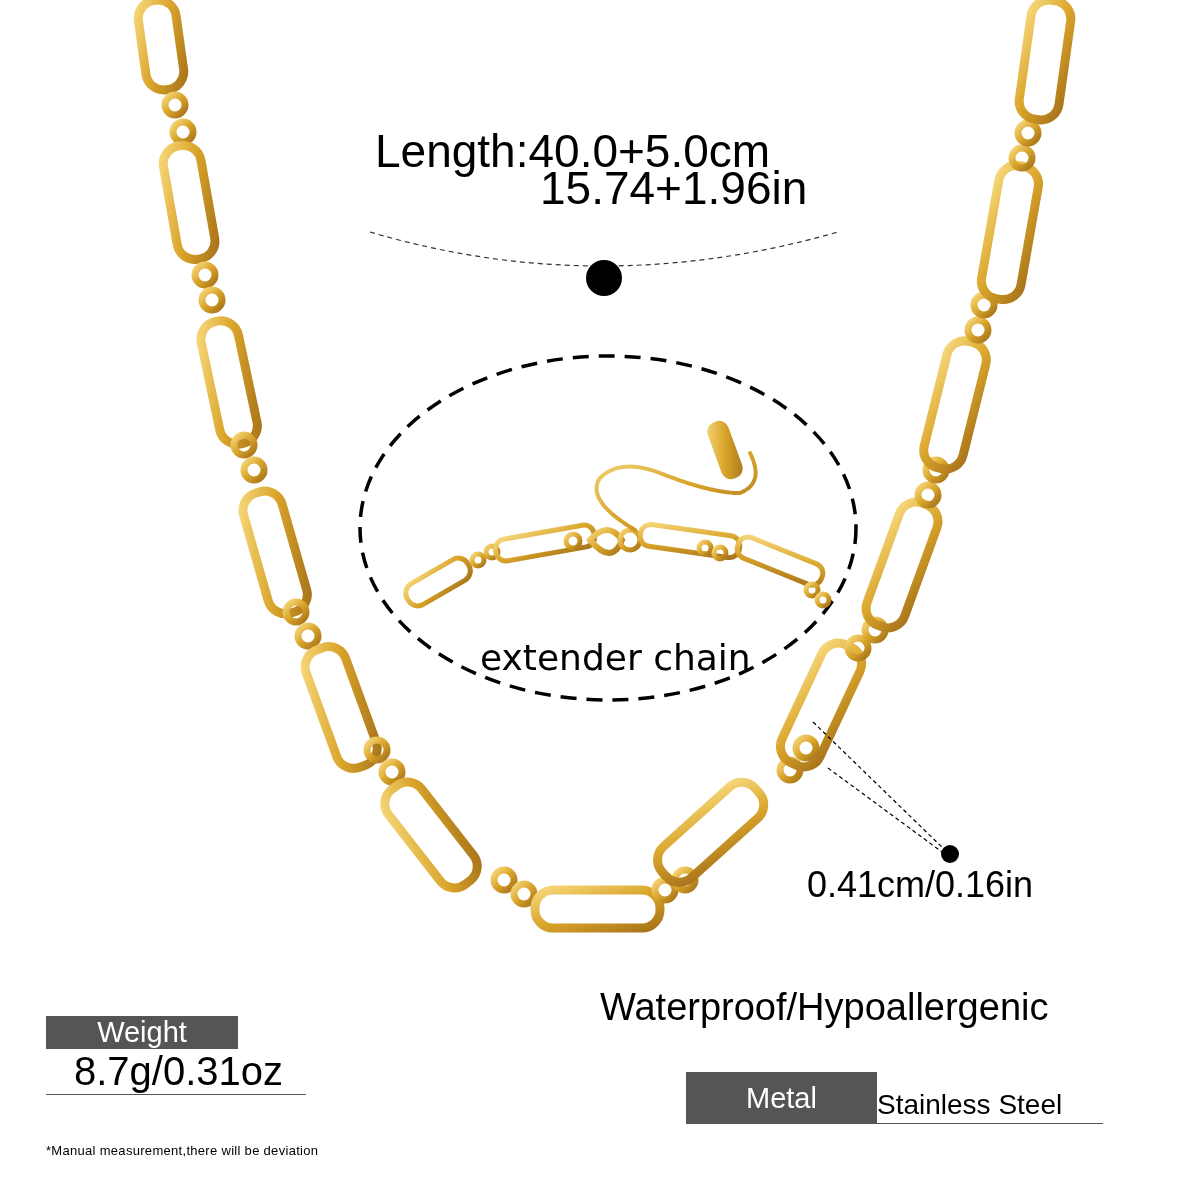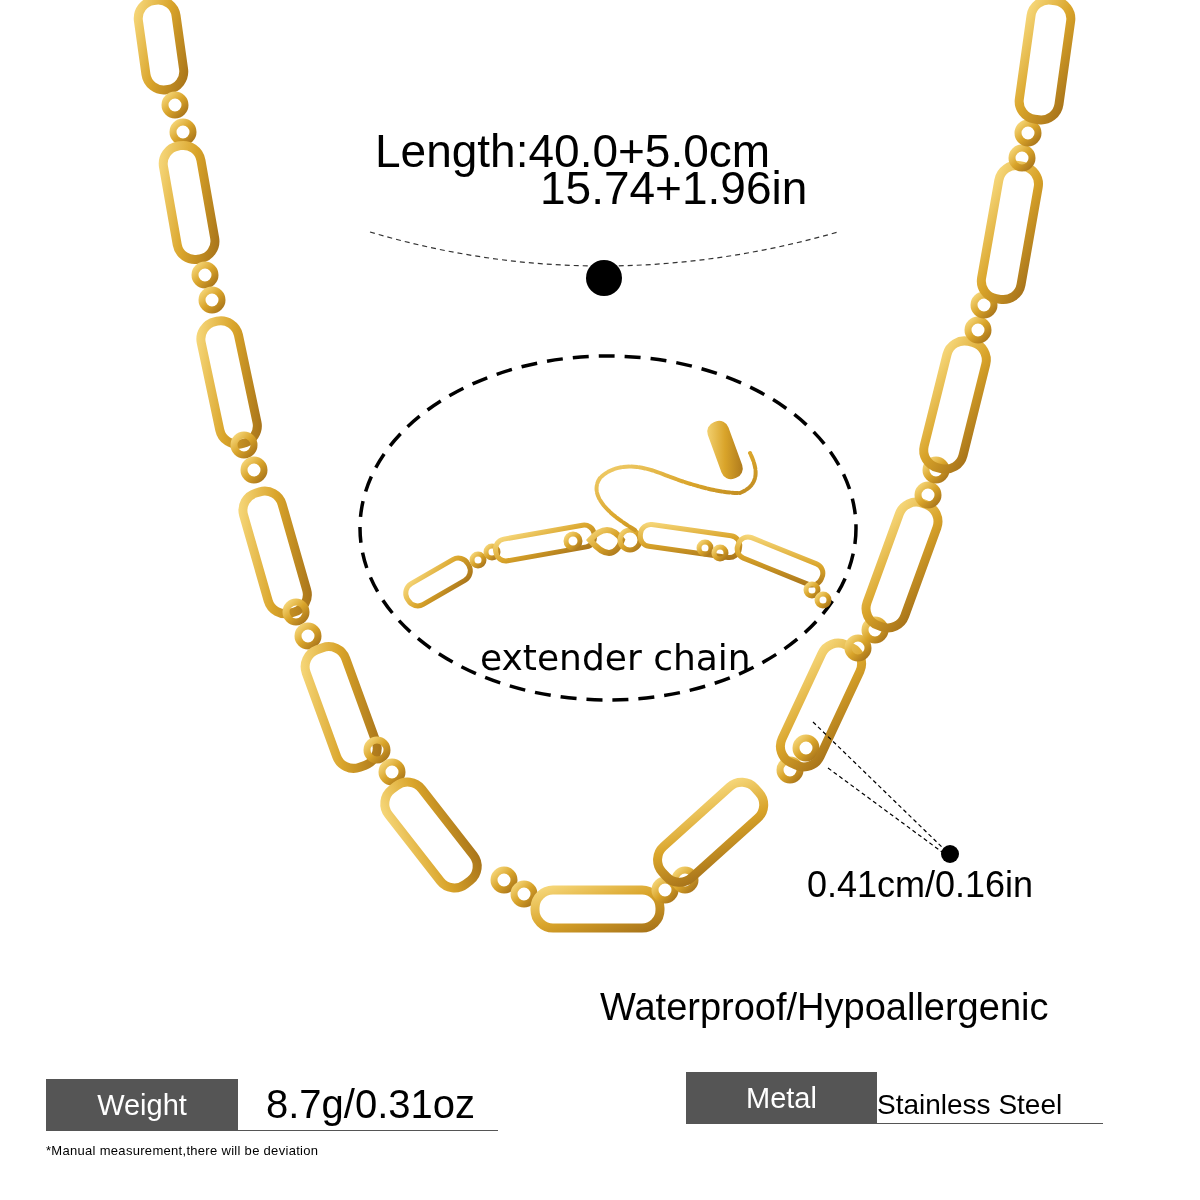--- a/index.html
+++ b/index.html
@@ -7,21 +7,21 @@
   .abs { position:absolute; }
   svg.layer { position:absolute; left:0; top:0; width:1200px; height:1200px; }
   .t-length { left:375px; top:106px; font-size:46px; line-height:52px; white-space:nowrap;margin-top:19px; }
   .t-length2 { left:540px; top:162px; font-size:46px; line-height:52px; white-space:nowrap; }
   .t-ext { left:480px; top:620px; font-family:"DejaVu Sans", sans-serif; font-size:36px; line-height:44px; white-space:nowrap;margin-top:16px; }
   .t-width { left:807px; top:863px; font-size:36px; line-height:44px; white-space:nowrap; }
   .t-feat { left:600px; top:983px; font-size:38px; line-height:48px; white-space:nowrap; }
   .spec { display:flex; align-items:stretch; }
   .spec .lbl { background:#555555; color:#fff; display:flex; align-items:center; justify-content:center; font-size:29px; }
   .spec .val { border-bottom:1.5px solid #555; display:flex; align-items:center; }
-  .spec-weight { left:46px; top:1079px; height:52px; }
+  .spec-weight { left:46px; top:1016px; height:52px;flex-direction:column; }
   .spec-weight .lbl { width:192px; }
   .spec-weight .val { width:232px; font-size:40px; padding-left:28px; }
   .spec-metal { left:686px; top:1072px; height:52px; }
   .spec-metal .lbl { width:191px; }
   .spec-metal .val { width:226px; font-size:28px; padding-top:14px; box-sizing:border-box; }
   .t-note { left:46px; top:1140px; font-size:13px; line-height:22px; white-space:nowrap; letter-spacing:0.3px; }
 </style>
 </head>
 <body>
 

